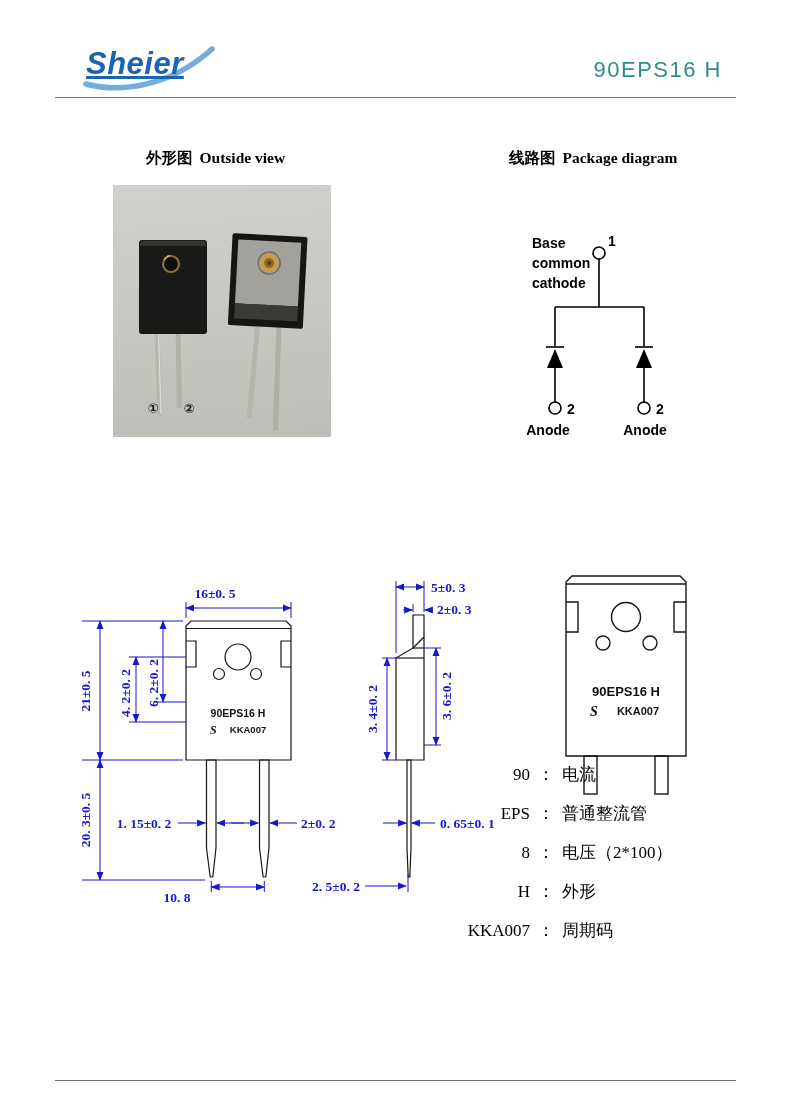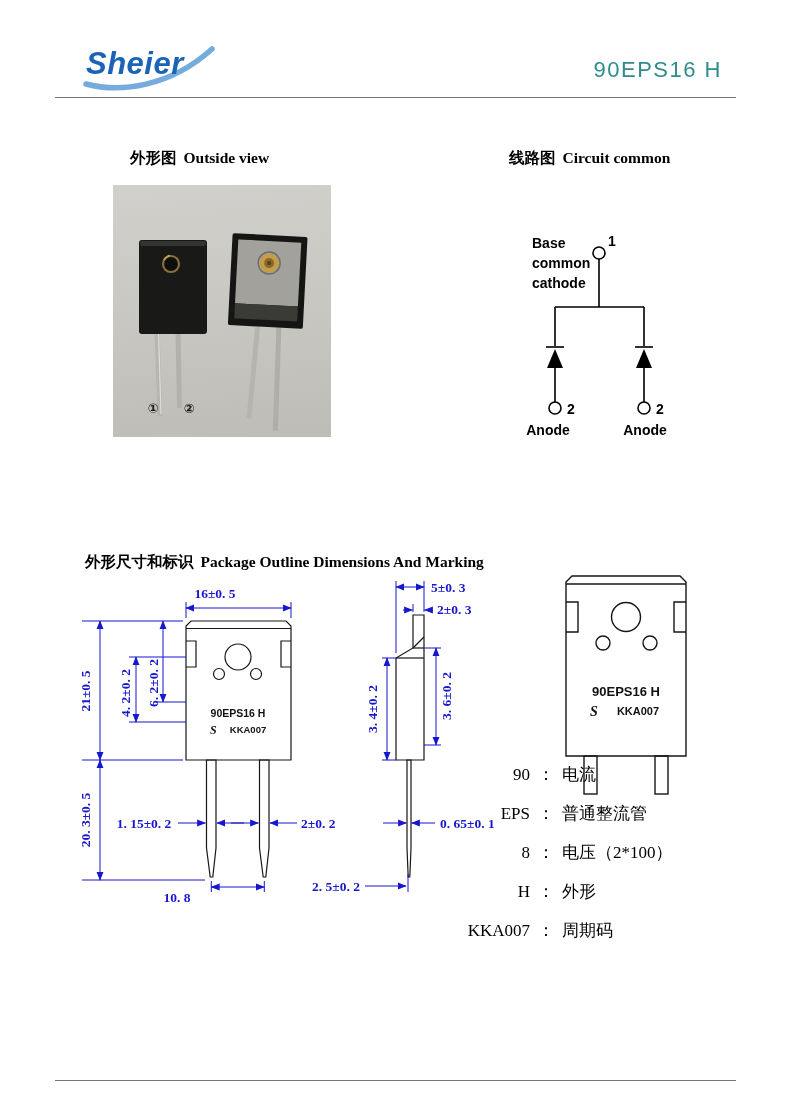--- a/index.html
+++ b/index.html
@@ -6,21 +6,21 @@
   html,body { background:#ffffff; }
   .page { position:relative; width:790px; height:1117px; background:#ffffff; overflow:hidden;
           font-family:"Liberation Sans", sans-serif; color:#000; }
   .abs { position:absolute; }
   .rule { position:absolute; left:55px; width:681px; height:1px; background:#757575; }
 
   
   .logo { position:absolute; left:82px; top:42px; width:136px; height:54px; }
   .logo .swoosh { position:absolute; left:0; top:0; width:136px; height:54px; }
   .logo-text { position:absolute; left:4px; top:4px; font:italic 700 31px "Liberation Sans", sans-serif;
-               color:#1a63b7; letter-spacing:.5px; }
+               color:#1a63b7; letter-spacing:.5px;text-decoration:underline; }
   .partnum { position:absolute; top:57px; right:68px; font-size:22px; color:#2f8c8d; letter-spacing:1.5px; }
 
   
   .sec-title { position:absolute; font-size:15.5px; white-space:nowrap; }
   .sec-title .zh { font-weight:700; margin-right:7px; font-family:"DejaVu Sans","Liberation Sans",sans-serif; }
   .sec-title .en { font-family:"Liberation Serif", serif; font-weight:700; }
 
   
   .photo { position:absolute; left:113px; top:185px; width:218px; height:252px;
            background:linear-gradient(175deg,#d1d0cc 0%,#c7c6c1 55%,#bdbcb7 100%); }
@@ -60,25 +60,25 @@
 
   <div class="logo">
     <svg class="swoosh" viewBox="0 0 136 54">
       <path d="M4 42 C 38 51, 88 45, 130 7" fill="none" stroke="#76abdd" stroke-width="5.5" stroke-linecap="round"></path>
     </svg>
     <span class="logo-text">Sheier</span>
   </div>
   <div class="partnum">90EPS16 H</div>
   <div class="rule" style="top:97px"></div>
 
-  <div class="sec-title" style="left:130px; top:148px">
+  <div class="sec-title" style="left:146px; top:148px">
     <span class="zh">外形图</span><span class="en">Outside view</span>
   </div>
   <div class="sec-title" style="left:509px; top:148px">
-    <span class="zh">线路图</span><span class="en">Circuit common</span>
+    <span class="zh">线路图</span><span class="en">Package diagram</span>
   </div>
 
   <div class="photo">
     <svg viewBox="0 0 218 252">
       <g>
         <line x1="44" y1="146" x2="47" y2="231" stroke="#b7b7af" stroke-width="5"></line>
         <line x1="45.5" y1="146" x2="48" y2="229" stroke="#dededa" stroke-width="1.2"></line>
         <line x1="65" y1="146" x2="66.5" y2="223" stroke="#b2b2aa" stroke-width="5"></line>
         <rect x="26" y="55" width="68" height="94" rx="3" fill="#191918"></rect>
         <rect x="27" y="56" width="66" height="5" rx="2.5" fill="#333330"></rect>
@@ -113,23 +113,20 @@
     <line class="cw" x1="160" y1="122" x2="178" y2="122"></line>
     <polygon points="161,143 177,143 169,124" fill="#000"></polygon>
     <circle class="cnode" cx="80" cy="183" r="6"></circle>
     <circle class="cnode" cx="169" cy="183" r="6"></circle>
     <text class="ctext" x="92" y="189">2</text>
     <text class="ctext" x="181" y="189">2</text>
     <text class="ctext" x="73" y="210" text-anchor="middle">Anode</text>
     <text class="ctext" x="170" y="210" text-anchor="middle">Anode</text>
   </svg>
 
-  <div class="sec-title" style="left:85px; top:552px">
-    <span class="zh">外形尺寸和标识</span><span class="en">Package Outline Dimensions And Marking</span>
-  </div>
 
   <svg class="abs" style="left:60px; top:565px" width="470" height="350" viewBox="0 0 470 350">
     <defs>
       <marker id="ab" viewBox="0 0 10 8" refX="9.3" refY="4" markerWidth="9" markerHeight="7.2" orient="auto-start-reverse">
         <path d="M0 0 L10 4 L0 8 Z" fill="#1717ce"></path>
       </marker>
     </defs>
 
     <g>
       <path class="draw" d="M131 56 H226 L231 61 V195 H126 V61 Z"></path>

